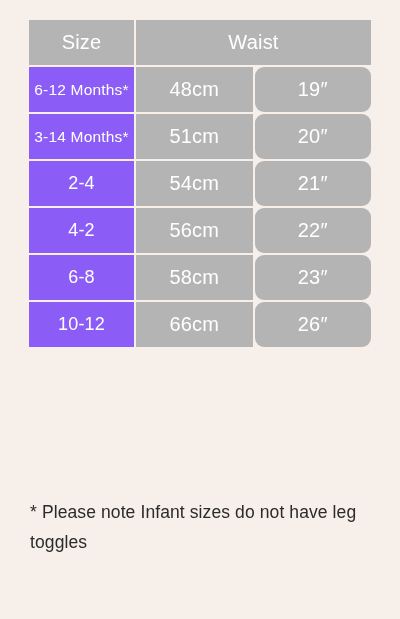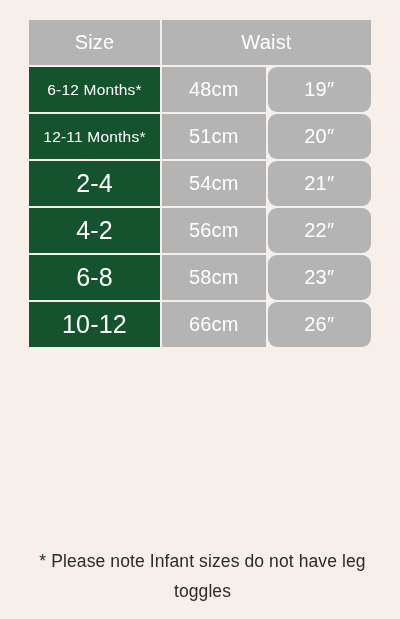--- a/index.html
+++ b/index.html
@@ -32,51 +32,50 @@
   .size-table th {
     padding: 0;
     margin: 0;
     height: 45px;
     text-align: center;
     vertical-align: middle;
     color: #FFFFFF;
     font-weight: normal;
     letter-spacing: 0.2px;
   }
-  .col-size   { width: 131px; }
+  .col-size   { width: 105px; }
   .col-cm     { width: 114px; }
   .col-in     { width: 99px; border-radius: 9px;  }
 
   .cell-gray   { background: #B4B4B4; }
-  .cell-orange { background: #14532d; }
+  .cell-orange { background: #8b5cf6; }
 
   .header-cell {
     font-size: 20px;
     letter-spacing: 0.6px;
   }
   .cell-size-label {
-    font-size: 25px;
+    font-size: 18px;
   }
   .cell-size-label.infant {
     font-size: 15.5px;
   }
   .cell-measure {
     font-size: 20px;
   }
 
   .footnote {
     position: absolute;
     left: 30px;
-    top: 546px;
+    top: 497px;
     width: 345px;
     color: #2B2B2B;
     font-size: 17.5px;
     line-height: 30px;
     letter-spacing: 0.1px;
-    text-align: center;
   }
   .footnote .star {
     margin-right: 5px;
   }
 </style>
 </head>
 <body>
 
 <div class="page">
 
@@ -87,21 +86,21 @@
         <th class="cell-gray header-cell" colspan="2">Waist</th>
       </tr>
     </thead>
     <tbody id="table-body">
         <tr>
           <td class="col-size cell-orange cell-size-label infant">6-12 Months*</td>
           <td class="col-cm cell-gray cell-measure">48cm</td>
           <td class="col-in cell-gray cell-measure">19″</td>
         </tr>
         <tr>
-          <td class="col-size cell-orange cell-size-label infant">12-11 Months*</td>
+          <td class="col-size cell-orange cell-size-label infant">3-14 Months*</td>
           <td class="col-cm cell-gray cell-measure">51cm</td>
           <td class="col-in cell-gray cell-measure">20″</td>
         </tr>
         <tr>
           <td class="col-size cell-orange cell-size-label">2-4</td>
           <td class="col-cm cell-gray cell-measure">54cm</td>
           <td class="col-in cell-gray cell-measure">21″</td>
         </tr>
         <tr>
           <td class="col-size cell-orange cell-size-label">4-2</td>

